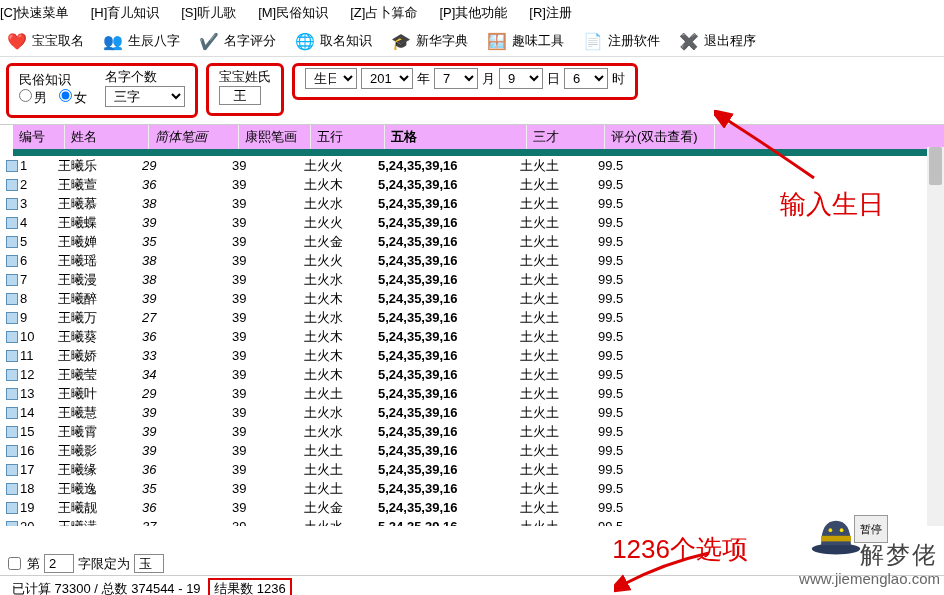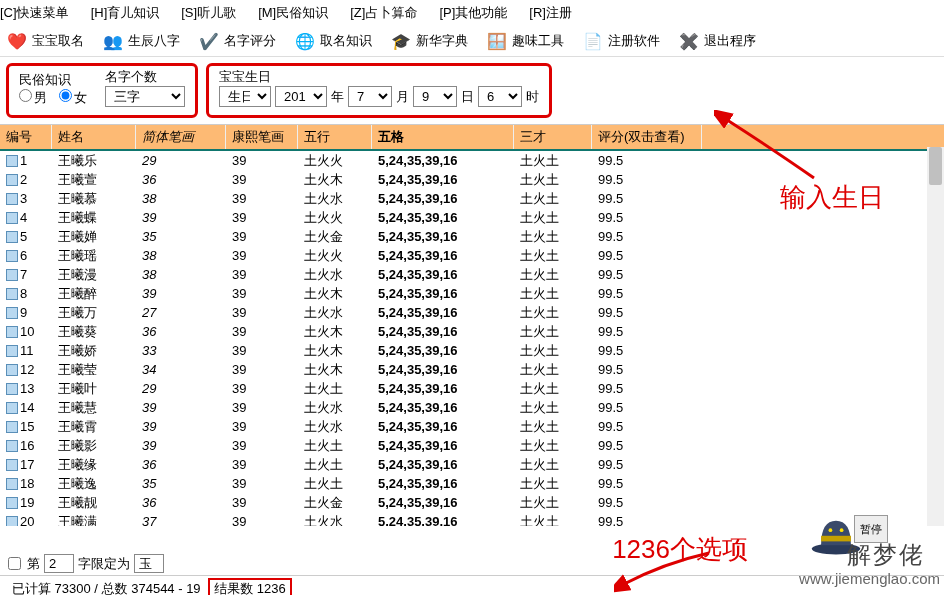--- a/index.html
+++ b/index.html
@@ -15,21 +15,21 @@
 .form-row { display: flex; gap: 8px; padding: 6px; align-items: flex-start; }
 .form-group { border: 3px solid #d00; border-radius: 6px; padding: 2px 10px 8px 10px; position: relative; }
 .grp-gender { display: flex; gap: 12px; align-items: center; }
 .grp-gender input[type=radio] { margin-right: 2px; }
 select, input[type=text] { border: 1px solid #888; padding: 1px 4px; font-size: 13px; background: #fff; }
 .surname-input { width: 42px; text-align: center; }
 .date-select { width: 52px; }
 .birth-group { display: flex; align-items: center; gap: 4px; }
 
 .table-wrap { position: relative; height: 402px; overflow: hidden; border-top: 1px solid #ccc; }
-.table-header { display: flex; background: #fdba74; border-bottom: 2px solid #0f766e; }
+.table-header { display: flex; background: #f0abfc; border-bottom: 7px solid #0f766e; margin-left: 13px; }
 .th { padding: 3px 6px; border-right: 1px solid #eee; font-size: 13px; }
 .table-body { height: 380px; overflow-y: scroll; }
 .tr { display: flex; height: 19px; align-items: center; }
 .td { padding: 0 6px; font-size: 13px; white-space: nowrap; }
 .row-icon { width: 12px; height: 12px; background: #b8d8f0; border: 1px solid #5a8fb8; display: inline-block; margin-right: 2px; }
 .c0 { width: 52px; display: flex; align-items: center; }
 .c1 { width: 84px; }
 .c2 { width: 90px; font-style: italic; }
 .c3 { width: 72px; }
 .c4 { width: 74px; }
@@ -40,25 +40,25 @@
 .scroll-thumb { position: absolute; top: 0; left: 2px; right: 2px; height: 38px; background: #c0c0c0; border-radius: 2px; }
 
 .bottom-bar { position: absolute; bottom: 22px; left: 8px; display: flex; align-items: center; gap: 4px; }
 .bottom-bar input[type=checkbox] { margin-right: 2px; }
 .small-input { width: 30px; }
 
 .status-bar { position: absolute; bottom: 0; left: 0; right: 0; height: 20px; border-top: 1px solid #ccc; padding: 2px 8px; text-align: left; font-size: 13px; }
 .status-seg { display: inline-block; padding: 0 4px; }
 .result-box { border: 2px solid #d00; padding: 0 4px; }
 
-.annotation { position: absolute; color: #d00; font-size: 26px; font-weight: 400; pointer-events: none; }
+.annotation { position: absolute; color: #d00; font-size: 26px; font-weight: 400; pointer-events: none; margin-top: 7px; }
 .arrow { position: absolute; pointer-events: none; }
 
 .watermark-hat { position: absolute; right: 80px; bottom: 38px; width: 56px; height: 48px; }
-.watermark-text { position: absolute; right: 19px; bottom: 24px; font-size: 24px; color: #444; letter-spacing: 2px; margin-top: 37px; }
+.watermark-text { position: absolute; right: 6px; bottom: 24px; font-size: 24px; color: #444; letter-spacing: 2px; margin-top: 37px; }
 .watermark-url { position: absolute; right: 4px; bottom: 8px; font-size: 15px; color: #666; }
 .pause-btn { position: absolute; right: 56px; bottom: 52px; width: 34px; height: 28px; border: 1px solid #999; background: #eee; font-size: 11px; display: flex; align-items: center; justify-content: center; }
 </style>
 </head>
 <body>
 
 <div class="menu-bar">
     <span>[C]快速菜单</span>
     <span>[H]育儿知识</span>
     <span>[S]听儿歌</span>
@@ -111,23 +111,26 @@
         <label><input type="radio" name="g" style=""><span>男</span></label>
         <label><input type="radio" name="g" checked="" style=""><span>女</span></label>
       </div>
     </div>
     <div class="label-pair">
       <div>名字个数</div>
       <select style="width:80px;"><option>三字</option></select>
     </div>
   </fieldset>
 
-
   <fieldset class="form-group">
-    <div>宝宝生日</div>
+    <div style="text-align:center;">宝宝姓氏</div>
+    <input type="text" class="surname-input" value="王" style="">
+  </fieldset>
+
+  <fieldset class="form-group">
     <div class="birth-group">
       <select class="date-select"><option>生日</option></select>
       <select class="date-select"><option>201</option></select>
       <span>年</span>
       <select class="date-select" style="width:44px;"><option>7</option></select>
       <span>月</span>
       <select class="date-select" style="width:44px;"><option>9</option></select>
       <span>日</span>
       <select class="date-select" style="width:44px;"><option>6</option></select>
       <span>时</span>

